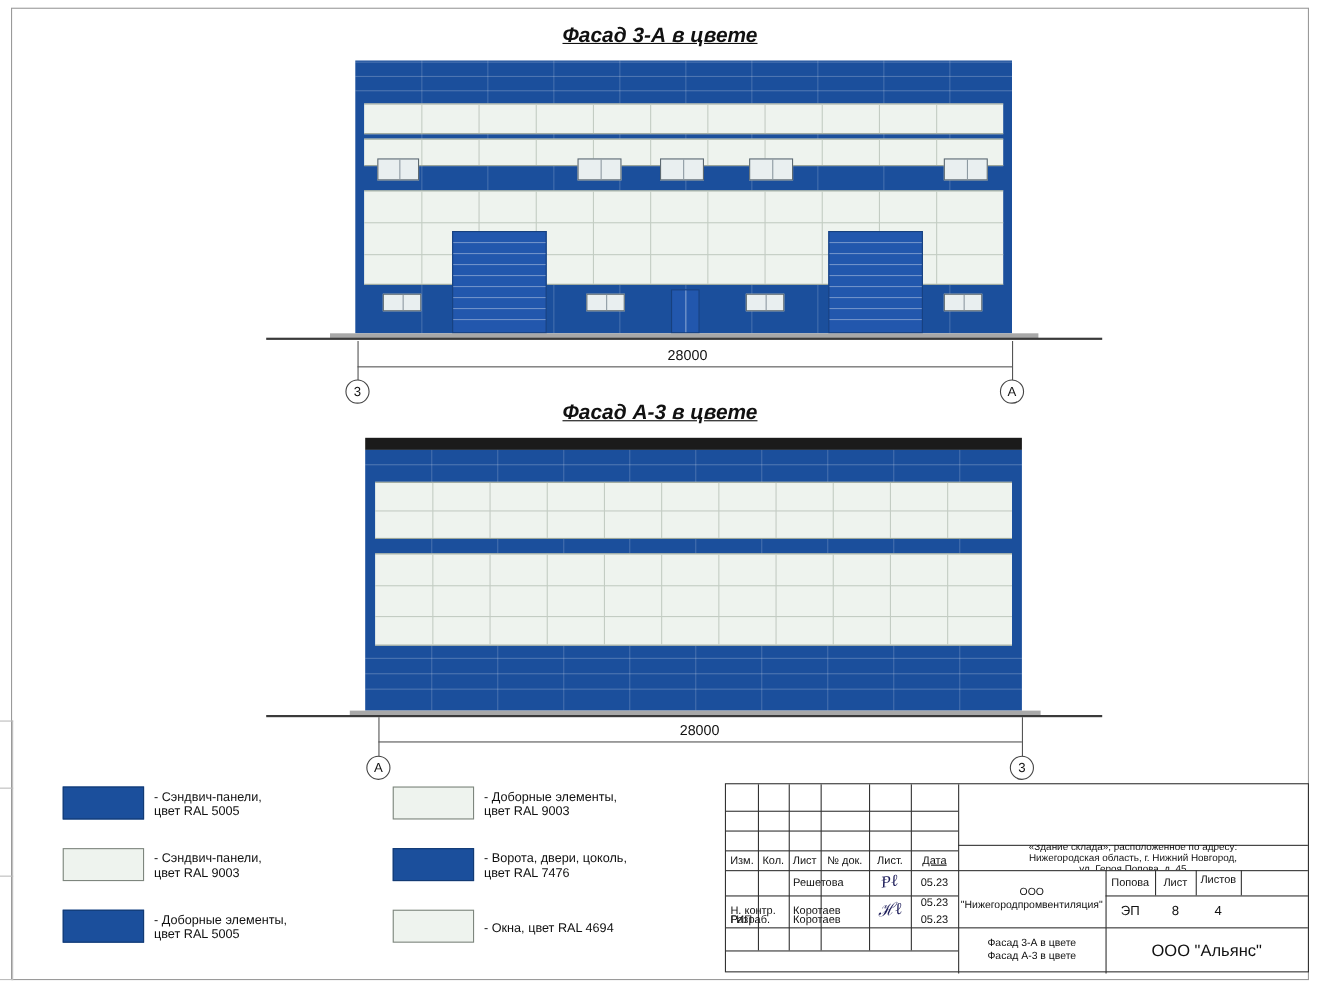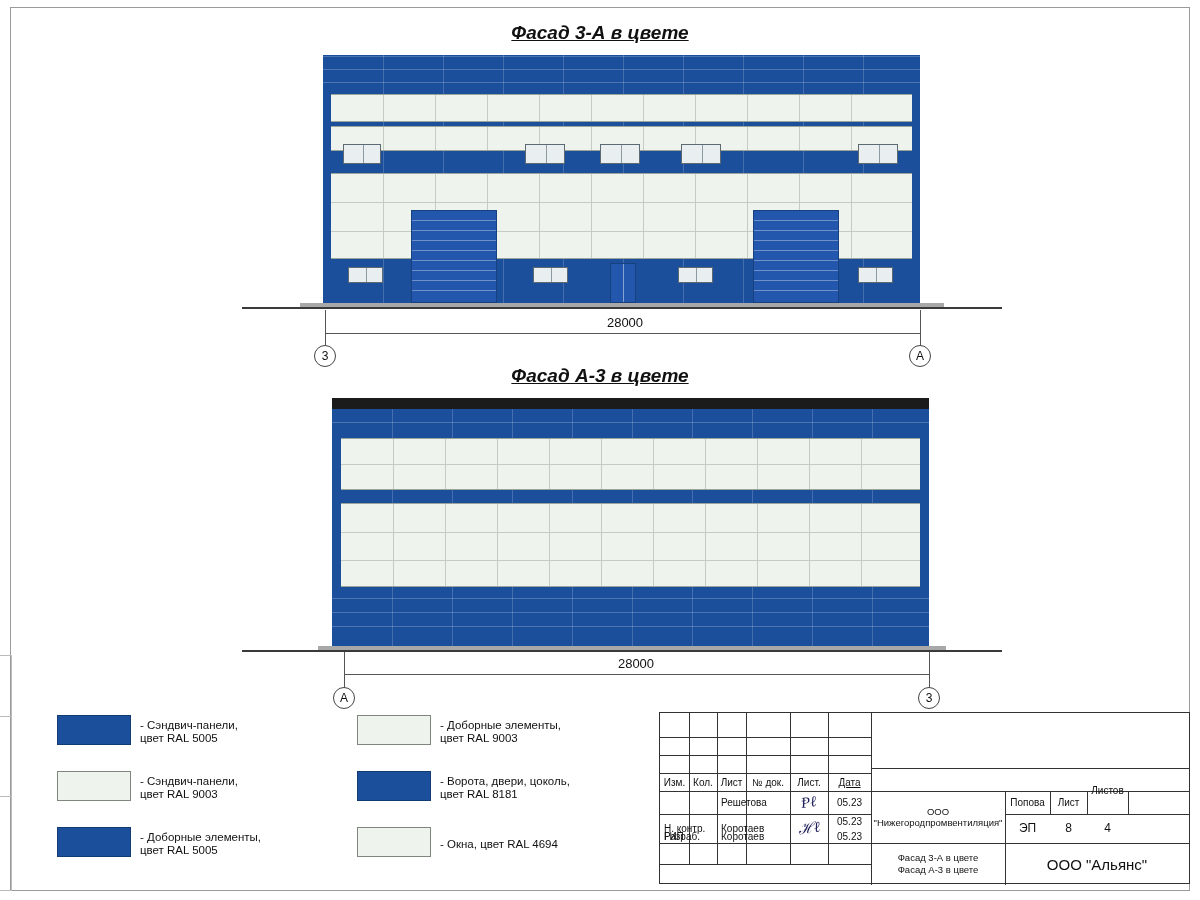--- a/index.html
+++ b/index.html
@@ -433,21 +433,21 @@
     <div class="legend-swatch" style="left:57px;top:827px;background:#1b4f9c;border:1px solid #123a73;"></div>
     <div class="legend-text" style="left:140px;top:831px;width:200px;">- Доборные элементы,
 цвет RAL 5005</div>
 
     <div class="legend-swatch" style="left:357px;top:715px;background:#eef3ee;border:1px solid #7e867e;"></div>
     <div class="legend-text" style="left:440px;top:719px;width:210px;">- Доборные элементы,
 цвет RAL 9003</div>
 
     <div class="legend-swatch" style="left:357px;top:771px;background:#1b4f9c;border:1px solid #123a73;"></div>
     <div class="legend-text" style="left:440px;top:775px;width:210px;">- Ворота, двери, цоколь,
-цвет RAL 8181</div>
+цвет RAL 7476</div>
 
     <div class="legend-swatch" style="left:357px;top:827px;background:#eef3ee;border:1px solid #7e867e;"></div>
     <div class="legend-text" style="left:440px;top:838px;width:210px;">- Окна, цвет RAL 4694</div>
   </div>
 
   <div id="titleblock">
 
     <div class="hline" style="left:0;top:24px;width:211px;"></div>
     <div class="hline" style="left:0;top:42px;width:211px;"></div>
     <div class="hline" style="left:0;top:60px;width:211px;"></div>
@@ -489,26 +489,29 @@
     <div class="cell lead-left" style="left:57px;top:101px;width:73px;height:29px;">Коротаев</div>
     <div class="cell" style="left:130px;top:101px;width:38px;height:29px;">
         <span class="tb-sign">ℋℓ</span>
       </div>
     <div class="cell" style="left:168px;top:101px;width:43px;height:15px;">05.23</div>
     <div class="cell" style="left:168px;top:116px;width:43px;height:14px;">05.23</div>
 
     <div class="cell lead-left" style="left:0;top:116px;width:57px;height:14px;">ГИП</div>
     <div class="cell lead-left" style="left:57px;top:116px;width:73px;height:14px;">Коротаев</div>
 
+    <div class="cell" style="left:211px;top:55px;width:318px;height:23px;white-space:pre-line;font-size:9px;line-height:10px;">«Здание склада», расположенное по адресу:
+Нижегородская область, г. Нижний Новгород,
+ул. Героя Попова, д. 45</div>
 
     <div class="cell" style="left:211px;top:78px;width:134px;height:52px;font-size:9.5px;">ООО "Нижегородпромвентиляция"</div>
 
     <div class="cell" style="left:345px;top:78px;width:45px;height:23px;">Попова</div>
     <div class="cell" style="left:390px;top:78px;width:37px;height:23px;">Лист</div>
-    <div class="cell" style="left:427px;top:66px;width:41px;height:23px;">Листов</div>
+    <div class="cell" style="left:427px;top:76px;width:41px;height:23px;">Листов</div>
 
     <div class="cell" style="left:345px;top:101px;width:45px;height:29px;font-size:12px;">ЭП</div>
     <div class="cell" style="left:390px;top:101px;width:37px;height:29px;font-size:12px;">8</div>
     <div class="cell" style="left:427px;top:101px;width:41px;height:29px;font-size:12px;">4</div>
 
     <div class="cell" style="left:211px;top:130px;width:134px;height:42px;white-space:pre-line;font-size:9.5px;line-height:12px;">Фасад 3-А в цвете
 Фасад А-3 в цвете</div>
     <div class="cell company-big" style="left:345px;top:130px;width:184px;height:42px;">ООО "Альянс"</div>
   </div>
 

